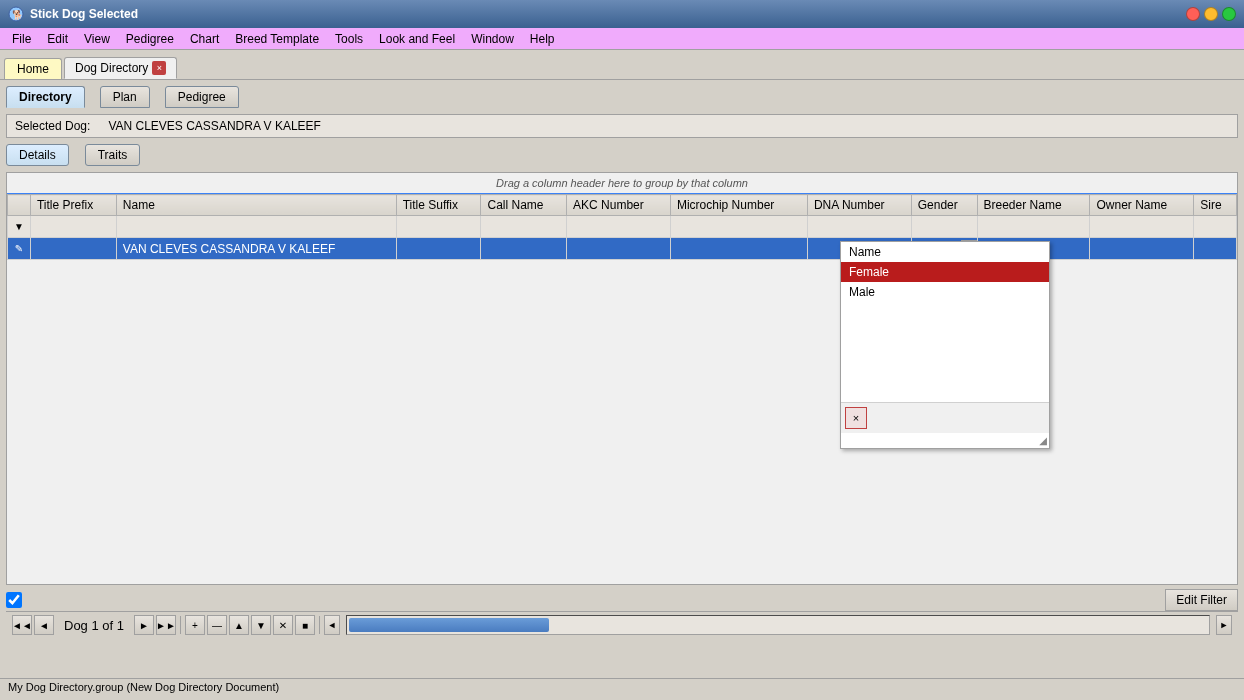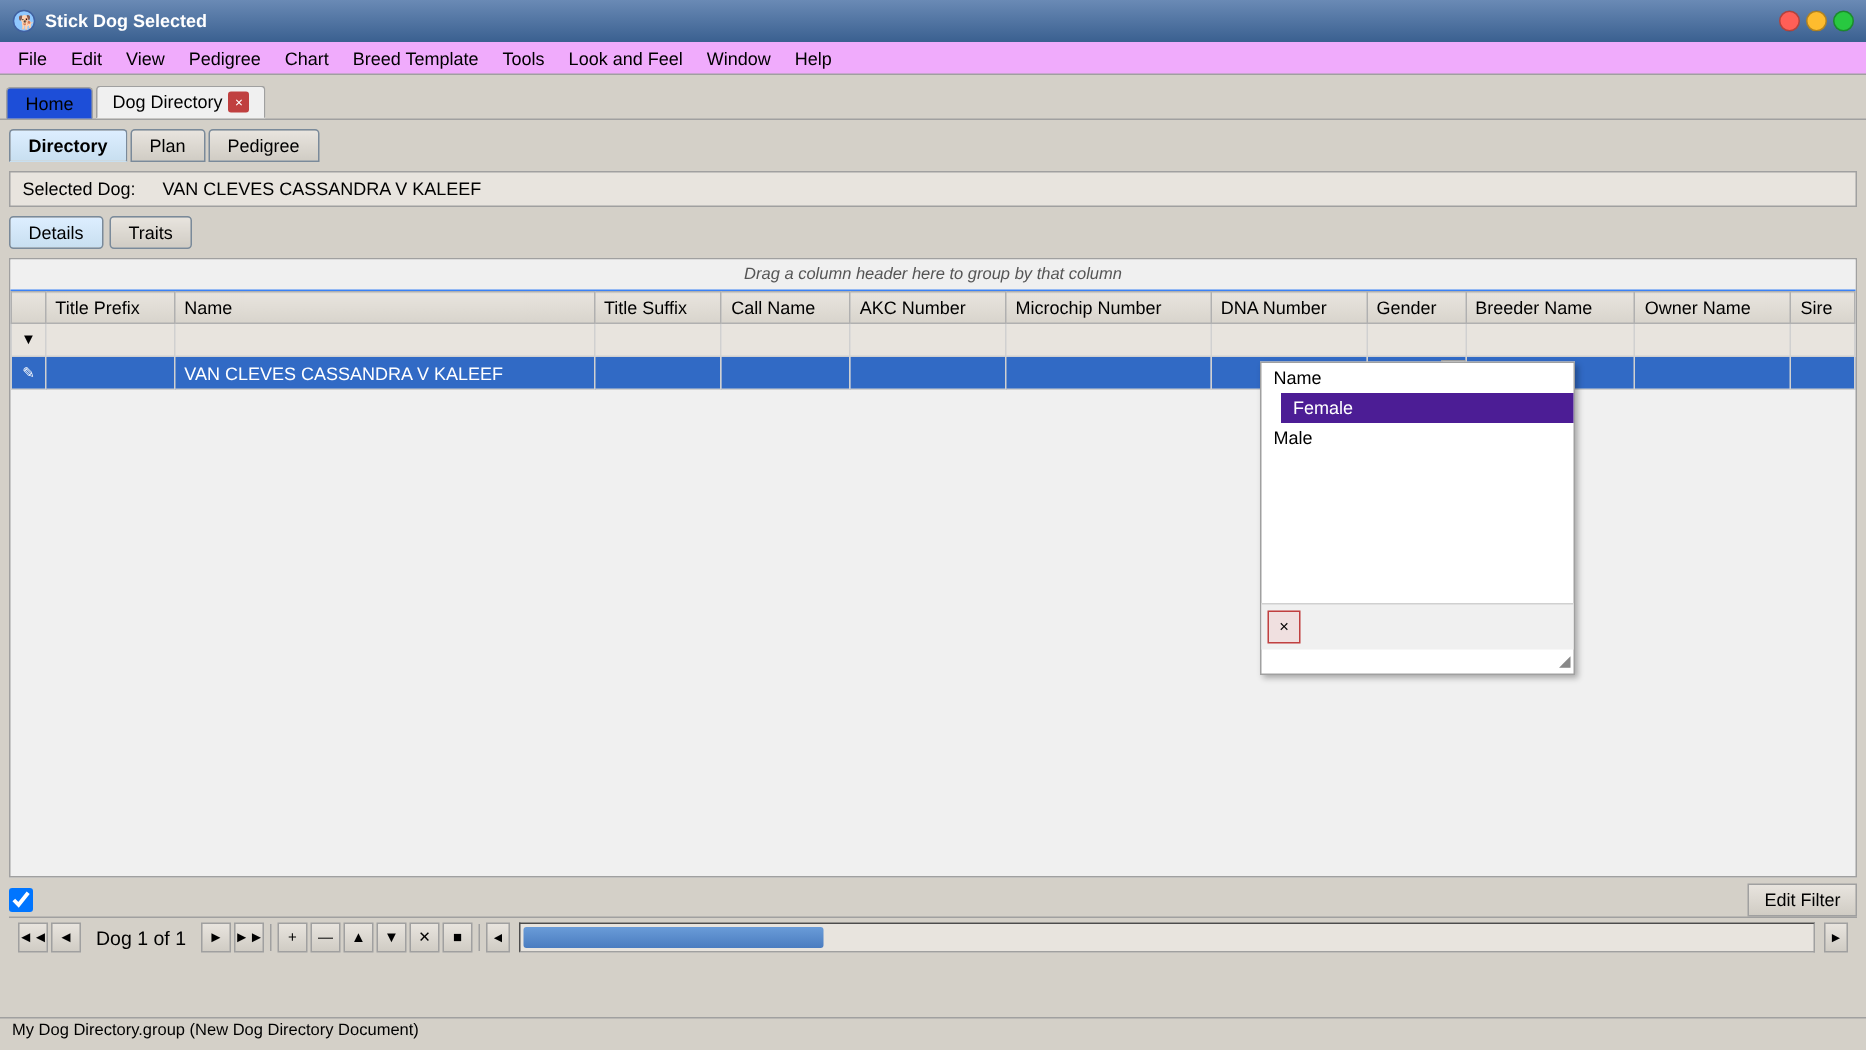--- a/index.html
+++ b/index.html
@@ -46,21 +46,21 @@
       display: flex;
       align-items: flex-end;
       padding: 4px 4px 0 4px;
       height: 30px;
       border-bottom: 1px solid #a0a0a0;
     }
     .tab {
       padding: 3px 10px;
       border: 1px solid #a0a0a0;
       border-bottom: none;
-      background: #1d4ed8;
+      background: #fef9c3;
       cursor: pointer;
       font-size: 12px;
       margin-right: 2px;
       border-radius: 3px 3px 0 0;
       display: flex;
       align-items: center;
       gap: 4px;
     }
     .tab.active {
       background: #f0f0f0;
@@ -84,21 +84,21 @@
     
     .main-content {
       background: #d4d0c8;
       padding: 6px;
       flex: 1;
     }
 
     
     .inner-tabs {
       display: flex;
-      gap: 2px;
+      gap: 15px;
       margin-bottom: 6px;
     }
     .inner-tab {
       padding: 3px 12px;
       border: 1px solid #7a8a9a;
       background: linear-gradient(to bottom, #e8e4de, #d0ccc4);
       cursor: pointer;
       font-size: 12px;
       border-radius: 3px 3px 0 0;
     }
@@ -116,21 +116,21 @@
       margin-bottom: 6px;
       display: flex;
       align-items: center;
       gap: 18px;
       font-size: 12px;
     }
 
     
     .detail-buttons {
       display: flex;
-      gap: 4px;
+      gap: 16px;
       margin-bottom: 6px;
     }
     .detail-btn {
       padding: 3px 12px;
       border: 1px solid #7a8a9a;
       background: linear-gradient(to bottom, #e8e4de, #d0ccc4);
       cursor: pointer;
       font-size: 12px;
       border-radius: 3px;
     }
@@ -188,23 +188,22 @@
       border: 1px solid #a0a0a0;
       box-shadow: 2px 2px 4px rgba(0,0,0,0.3);
       z-index: 100;
     }
     .dropdown-popup .dp-item {
       padding: 3px 8px;
       cursor: pointer;
       font-size: 12px;
     }
     .dropdown-popup .dp-item.selected {
-      background: #4c1d95;
+      background: #b91c1c;
       color: white;
-      margin-left: 13px;
     }
     .dropdown-footer {
       display: flex;
       justify-content: flex-start;
       padding: 4px;
       border-top: 1px solid #d0d0d0;
       background: #f0f0f0;
     }
     .dp-clear-btn {
       width: 22px; height: 22px;

